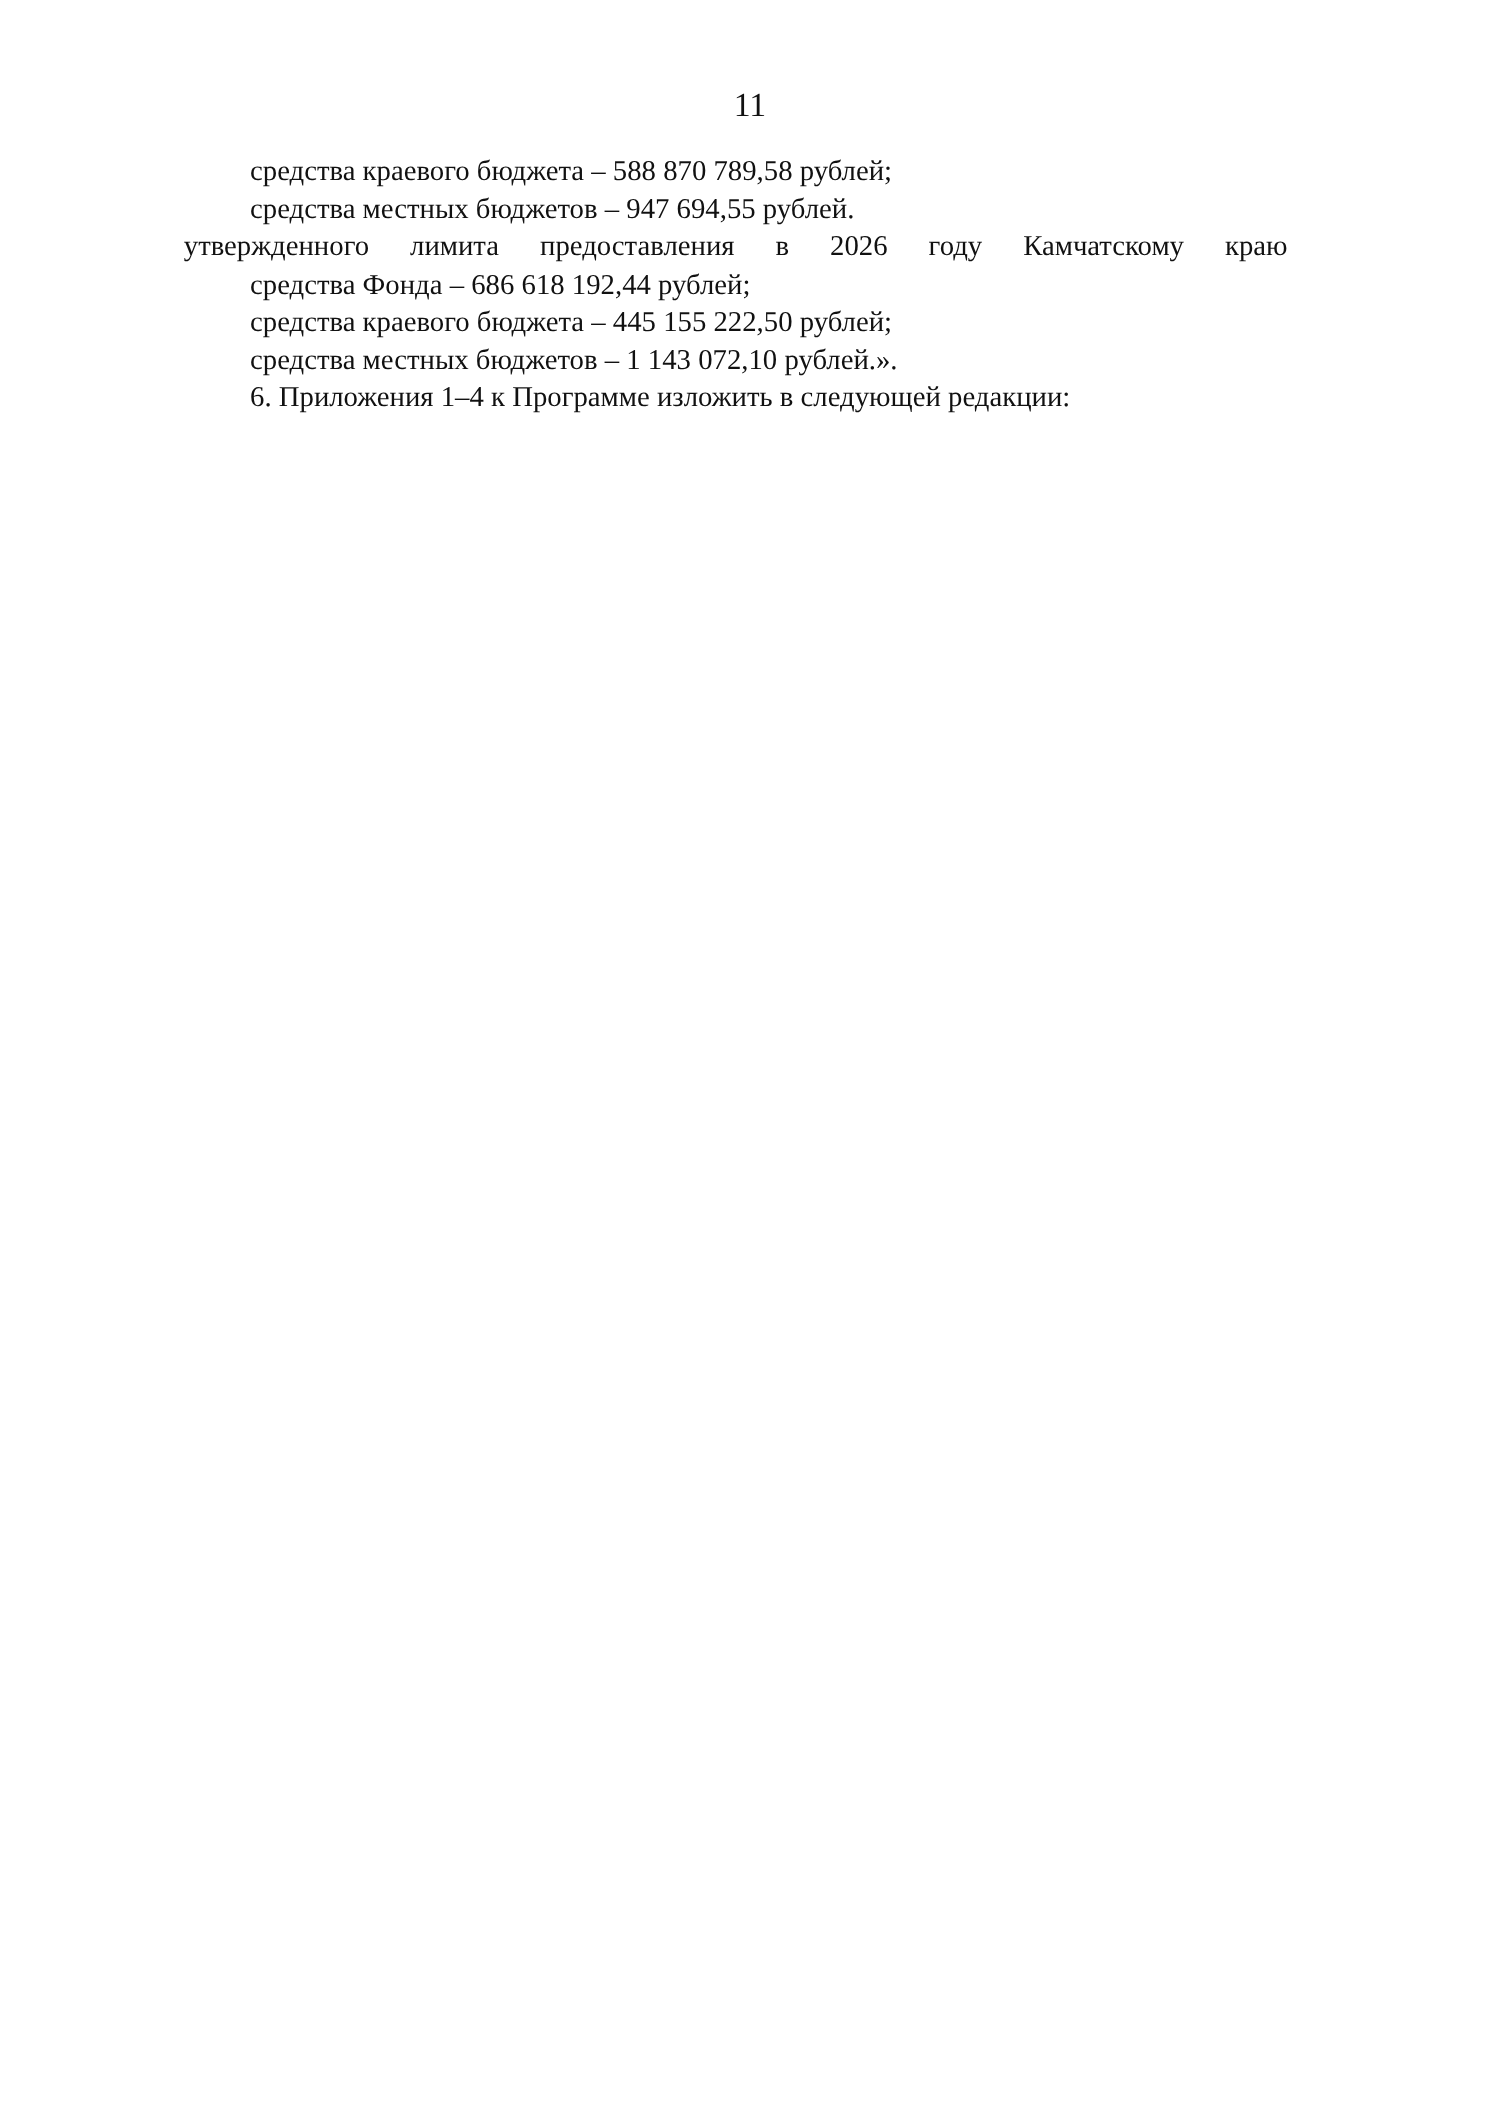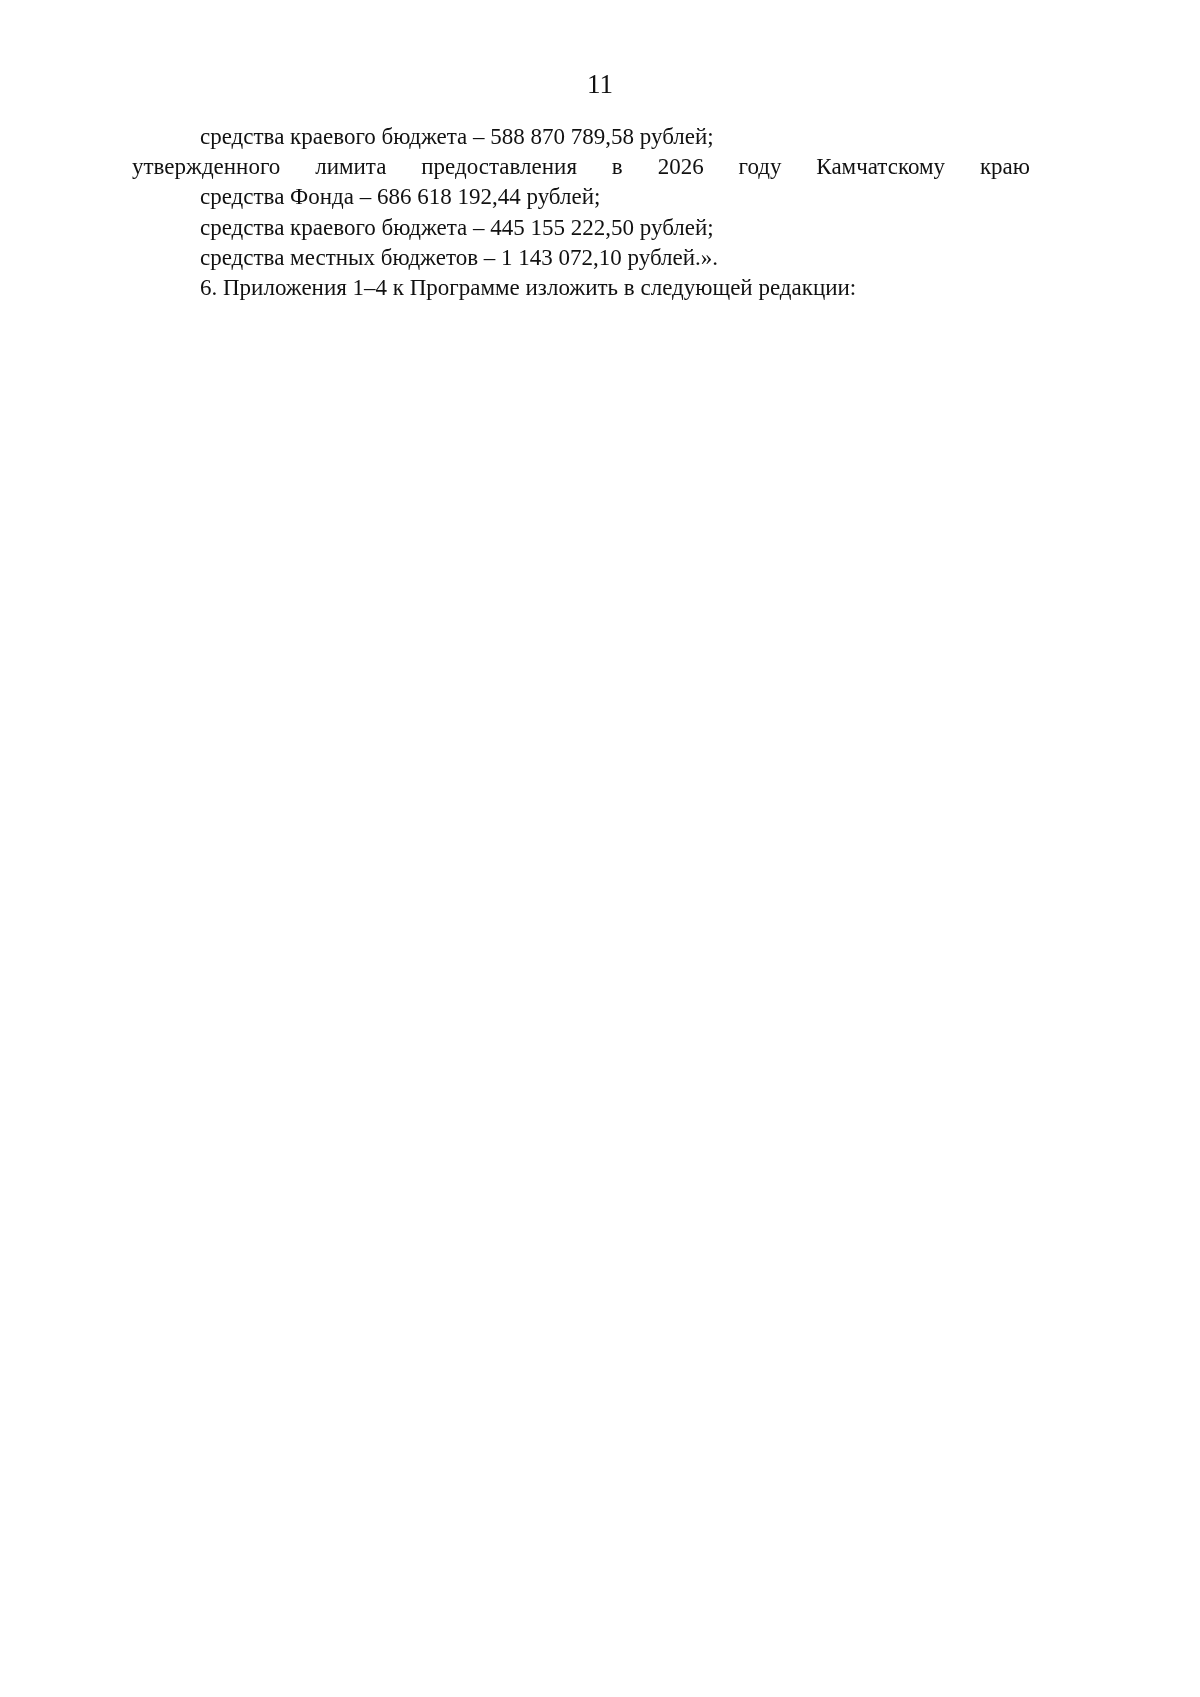--- a/index.html
+++ b/index.html
@@ -44,22 +44,23 @@
       text-align-last: justify;
     }
   </style>
 </head>
 <body>
 
 <div class="page-number">11</div>
 
 <div class="content">
   <span class="line indent">средства краевого бюджета – 588 870 789,58 рублей;</span>
+  <span class="line indent">средства местных бюджетов – 947 694,55 рублей.</span>
 
   <div class="para">
-    <span class="line para" style="white-space: nowrap; word-spacing: 0px;">утвержденного лимита предоставления в 2026 году Камчатскому краю</span>
+    <span class="line para" style="white-space: nowrap; word-spacing: 0px; margin-left: 15px;">утвержденного лимита предоставления в 2026 году Камчатскому краю</span>
   </div>
 
   <span class="line indent">средства Фонда – 686 618 192,44 рублей;</span>
   <span class="line indent">средства краевого бюджета – 445 155 222,50 рублей;</span>
   <span class="line indent">средства местных бюджетов – 1 143 072,10 рублей.».</span>
   <span class="line indent">6. Приложения 1–4 к Программе изложить в следующей редакции:</span>
 </div>
 
 </body></html>

